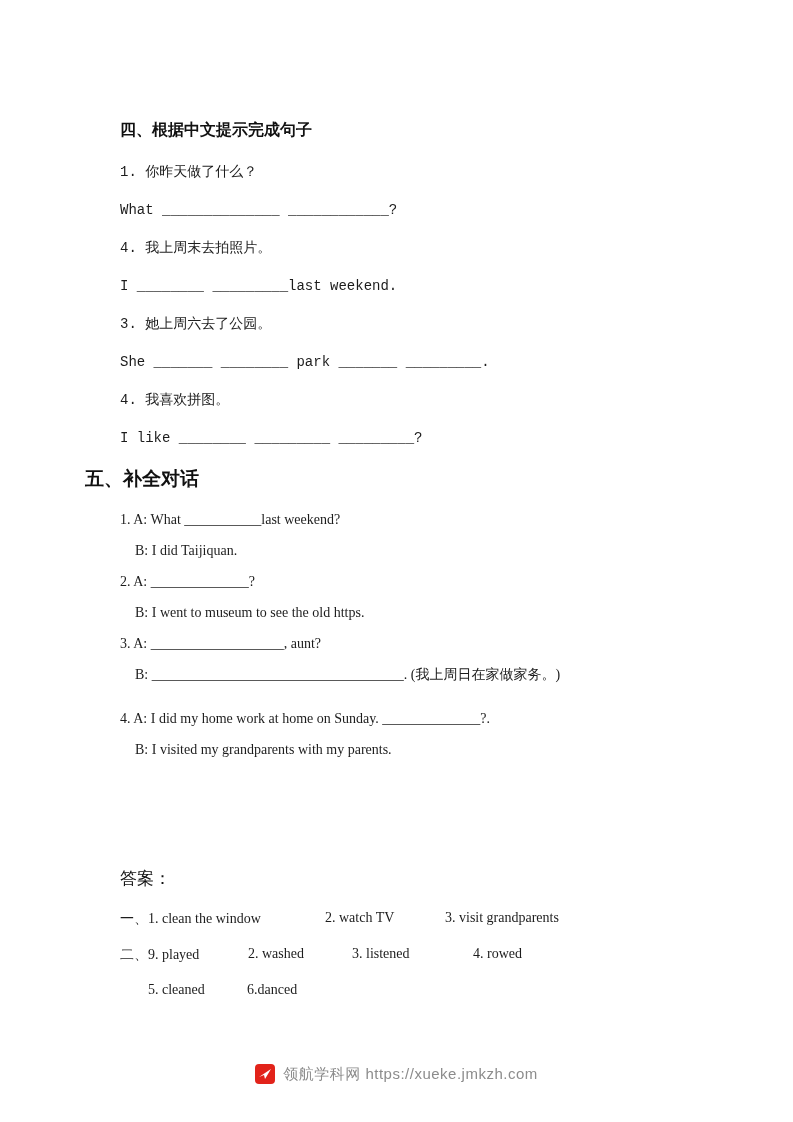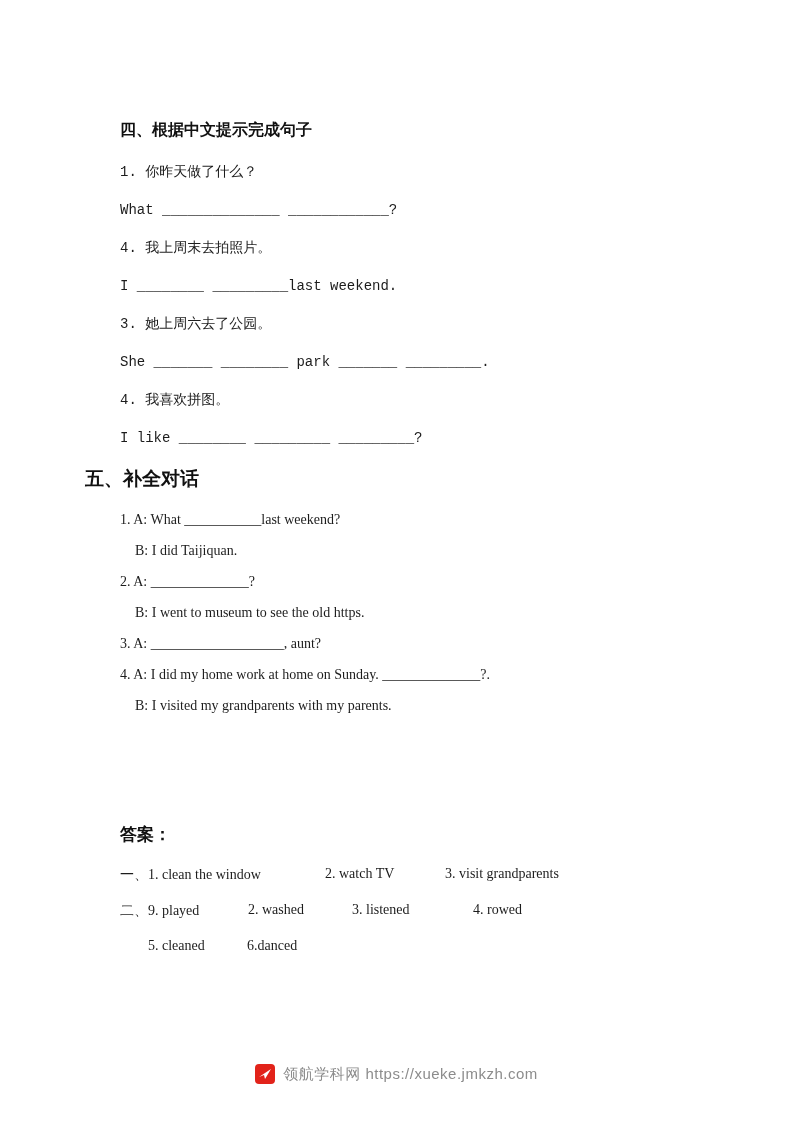--- a/index.html
+++ b/index.html
@@ -15,21 +15,21 @@
   .content {
     position: absolute;
     left: 120px;
     top: 103px;
     right: 37px;
     margin-top: 16px;
   }
   h2 { margin: 0; font-family: "Liberation Sans", "DejaVu Sans", sans-serif; color: #111; }
   .s4-title { font-size: 16px; line-height: 22px; margin: 0 0 22px 0; font-weight: 700; }
   .s5-title { font-size: 19px; line-height: 24px; margin: 5px 0 20px -35px; font-weight: 700; font-family: Liberation Serif, serif; }
-  .ans-title { font-size: 17px; line-height: 22px; margin: 0 0 20px 0; font-weight: 700; }
+  .ans-title { font-size: 17px; line-height: 22px; margin: 0 0 20px 0; font-weight: 400; }
 
   p { margin: 0; }
   .s4-line { font-size: 14px; line-height: 19px; margin: 0 0 19px 0; font-family: Liberation Mono, monospace; }
   .s5-line { font-size: 14px; line-height: 17px; margin: 0 0 14px 0; }
   .s5-line.b { margin-left: 15px; }
   .s5-line.gap-after { margin-bottom: 27px; }
 
   .answers { margin-top: 110px; }
   .ans-row { position: relative; height: 19px; margin-bottom: 17px; font-size: 14px; }
   .ans-row span { position: absolute; top: 0; white-space: nowrap; }
@@ -80,20 +80,21 @@
     <section>
       <h2 class="s5-title">五、补全对话</h2>
 
       <p class="s5-line a">1. A: What ___________last weekend?</p>
       <p class="s5-line b">B: I did Taijiquan.</p>
 
       <p class="s5-line a">2. A: ______________?</p>
       <p class="s5-line b">B: I went to museum to see the old https.</p>
 
       <p class="s5-line a">3. A: ___________________, aunt?</p>
+      <p class="s5-line b gap-after">B: ____________________________________. (我上周日在家做家务。)</p>
 
       <p class="s5-line a">4. A: I did my home work at home on Sunday. ______________?.</p>
       <p class="s5-line b">B: I visited my grandparents with my parents.</p>
     </section>
 
     <section class="answers">
       <h2 class="ans-title">答案：</h2>
 
       <div class="ans-row">
         <span style="left:0">一、1. clean the window</span>

